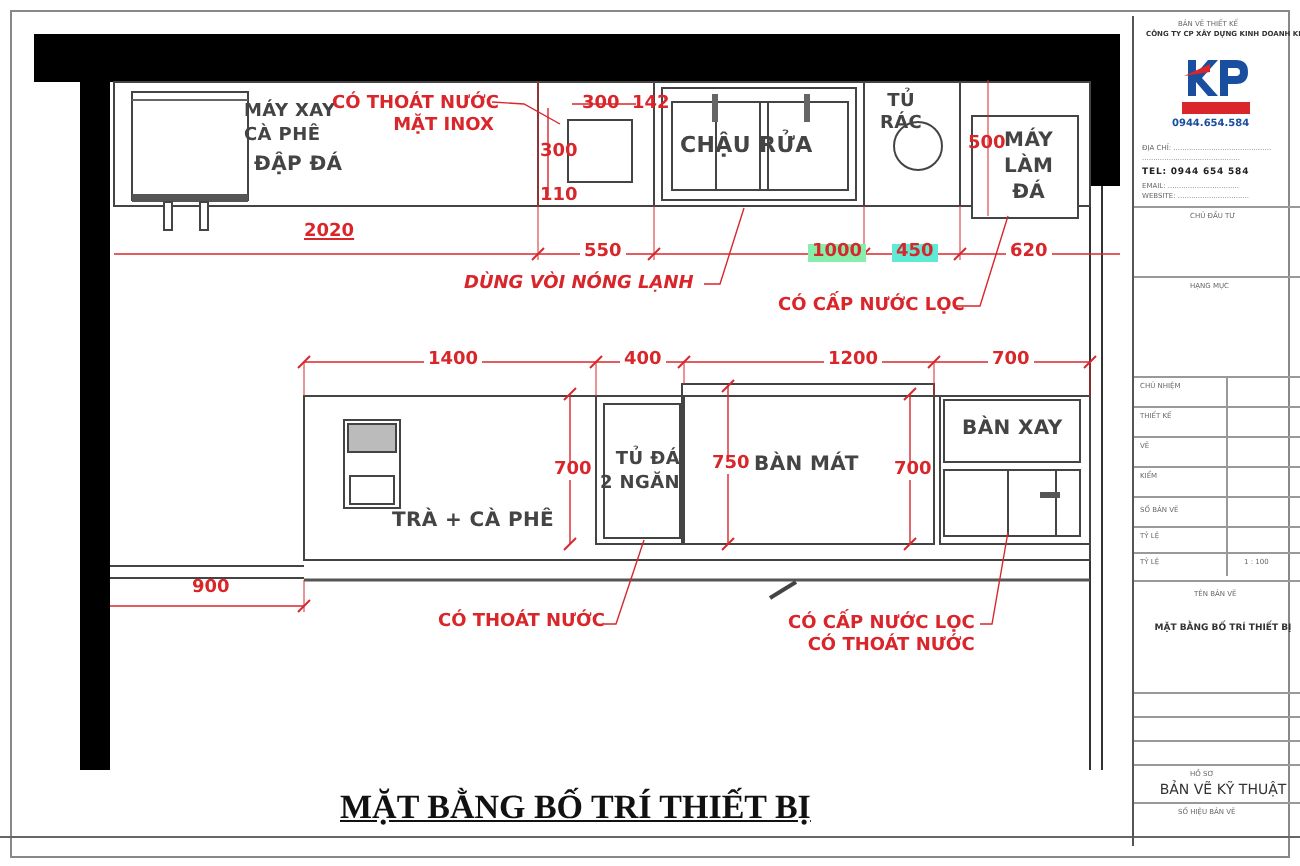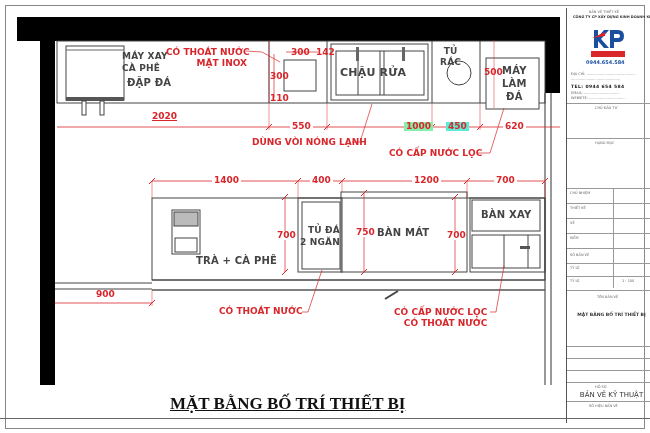--- a/index.html
+++ b/index.html
@@ -167,21 +167,21 @@
     <div>LÀM</div>
     <div>ĐÁ</div>
   </div>
 
   <div class="lbl dim" style="left:150px;top:112px;background:#fff;padding:0 2px;text-decoration:underline;">2020</div>
   <div class="lbl dim" style="left:290px;top:122px;background:#fff;padding:0 2px;">550</div>
   <div class="lbl dim" style="left:368px;top:122px;background:#86efac;padding:0 2px;margin-left:36px;">1000</div>
   <div class="lbl dim" style="left:446px;top:122px;background:#5eead4;padding:0 2px;">450</div>
   <div class="lbl dim" style="left:503px;top:122px;background:#fff;padding:0 2px;">620</div>
 
-  <div class="lbl note" style="left:252px;top:138px;">DÙNG VÒI NÓNG LẠNH</div>
+  <div class="lbl note" style="left:232px;top:138px;font-style:italic;">DÙNG VÒI NÓNG LẠNH</div>
   <div class="lbl note" style="left:389px;top:149px;">CÓ CẤP NƯỚC LỌC</div>
 
   <div class="lbl dim" style="left:212px;top:176px;background:#fff;padding:0 2px;">1400</div>
   <div class="lbl dim" style="left:310px;top:176px;background:#fff;padding:0 2px;">400</div>
   <div class="lbl dim" style="left:392px;top:176px;background:#fff;padding:0 2px;margin-left:20px;">1200</div>
   <div class="lbl dim" style="left:494px;top:176px;background:#fff;padding:0 2px;">700</div>
 
   <div class="lbl dim" style="left:277px;top:231px;background:#fff;">700</div>
   <div class="lbl dim" style="left:356px;top:228px;background:#fff;">750</div>
   <div class="lbl dim" style="left:447px;top:231px;background:#fff;">700</div>

